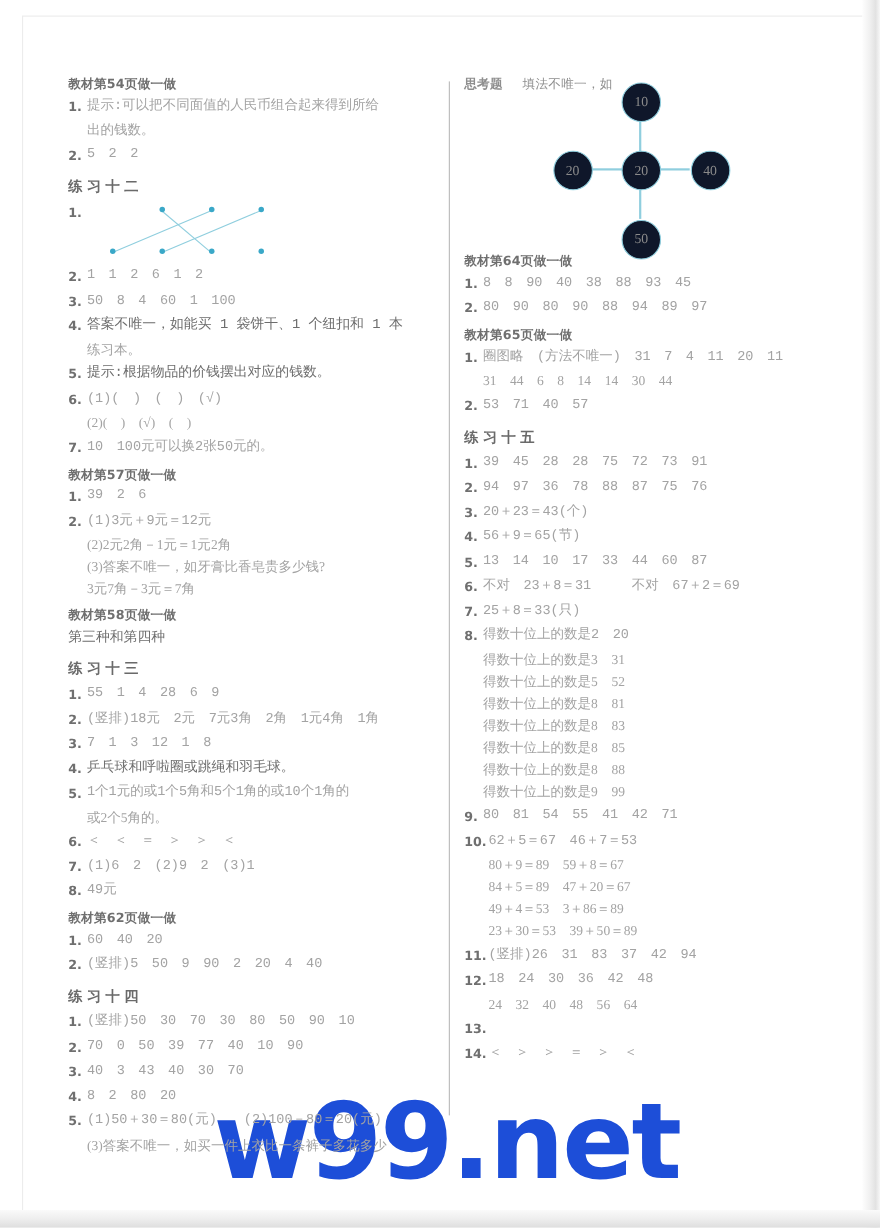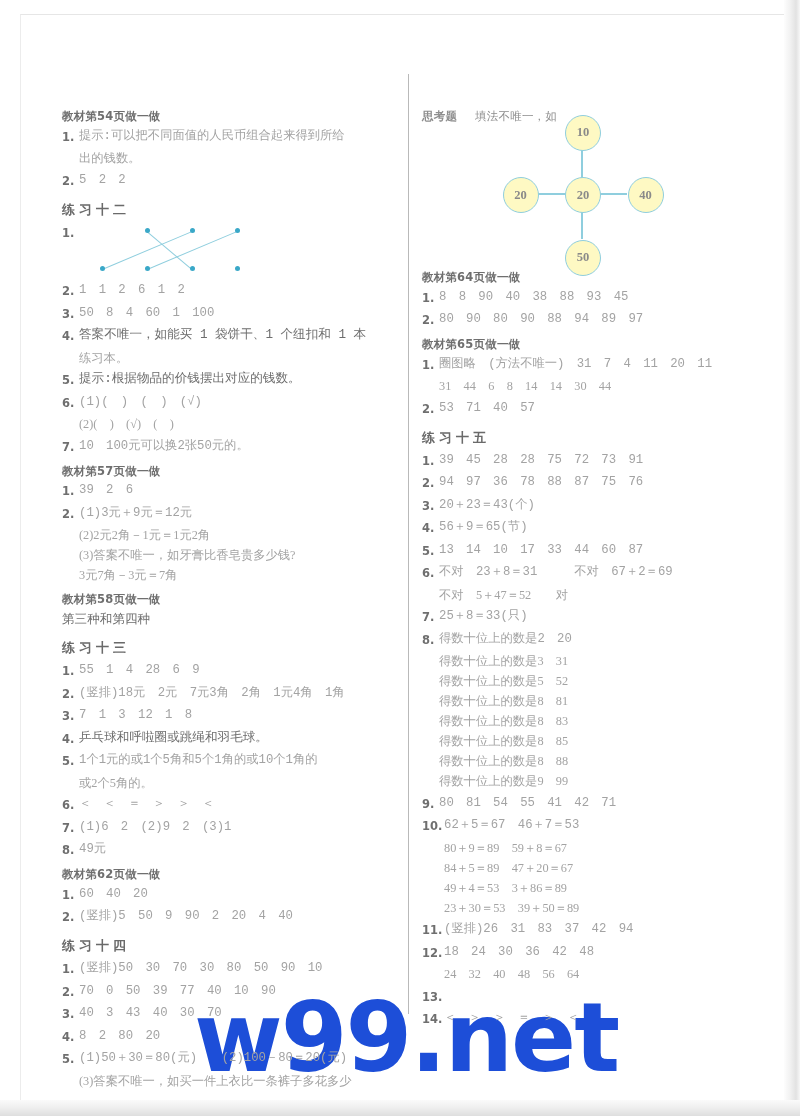--- a/index.html
+++ b/index.html
@@ -41,21 +41,21 @@
     position:absolute;left:194px;top:982px;
     font-family:"DejaVu Sans",sans-serif;
     font-size:96px;font-weight:bold;letter-spacing:-2px;
     color:#1d4ed8;
     white-space:nowrap;
     user-select:none;
   }
 
   
   .cols{position:absolute;left:40px;top:62px;width:724px;}
-  .col{position:absolute;top:0;width:342px;margin-top:40px;}
+  .col{position:absolute;top:0;width:342px;}
   .col-left{left:22px;}
   .col-right{left:382px;}
   .divider{
     position:absolute;left:368px;top:12px;width:1px;height:940px;
     background:#b9b9b9;
   }
 
   
   .hdr{
     font-family:"DejaVu Sans","Liberation Sans",sans-serif;
@@ -88,25 +88,24 @@
 
   
   .matchfig{position:relative;height:52px;margin:2px 0 2px 0;}
   .dot{position:absolute;width:5px;height:5px;border-radius:50%;background:#3aa8c8;}
   .mline{position:absolute;height:1.4px;background:#8fcede;transform-origin:0 0;}
 
   
   .crossfig{position:relative;height:135px;margin:4px 0 6px 0;}
   .circ{
     position:absolute;width:34px;height:34px;border-radius:50%;
-    border:1.3px solid #8fcede;background:#fef9c3;
+    border:1.3px solid #8fcede;background:#0f172a;
     display:flex;align-items:center;justify-content:center;
     font-size:12.5px;color:#8a8a8a;
     font-family:"Liberation Serif","DejaVu Serif",serif;
-    font-weight:bold;
   }
   .cline{position:absolute;background:#8fcede;}
   .ch{height:1.3px;}
   .cv{width:1.3px;}
 </style>
 </head>
 <body>
 
 <div id="page">
   <div id="page-inner"></div>
@@ -298,21 +297,20 @@
           <span class="body">56＋9＝65(节)</span>
         </div>
         <div class="item">
           <span class="num">5.</span>
           <span class="body">13　14　10　17　33　44　60　87</span>
         </div>
         <div class="item">
           <span class="num">6.</span>
           <span class="body">不对　23＋8＝31　　　不对　67＋2＝69</span>
         </div>
-        <div class="cont">不对　5＋47＝52　　对</div>
         <div class="item">
           <span class="num">7.</span>
           <span class="body">25＋8＝33(只)</span>
         </div>
         <div class="item">
           <span class="num">8.</span>
           <span class="body">得数十位上的数是2　20</span>
         </div>
         <div class="cont">得数十位上的数是3　31</div>
         <div class="cont">得数十位上的数是5　52</div>

